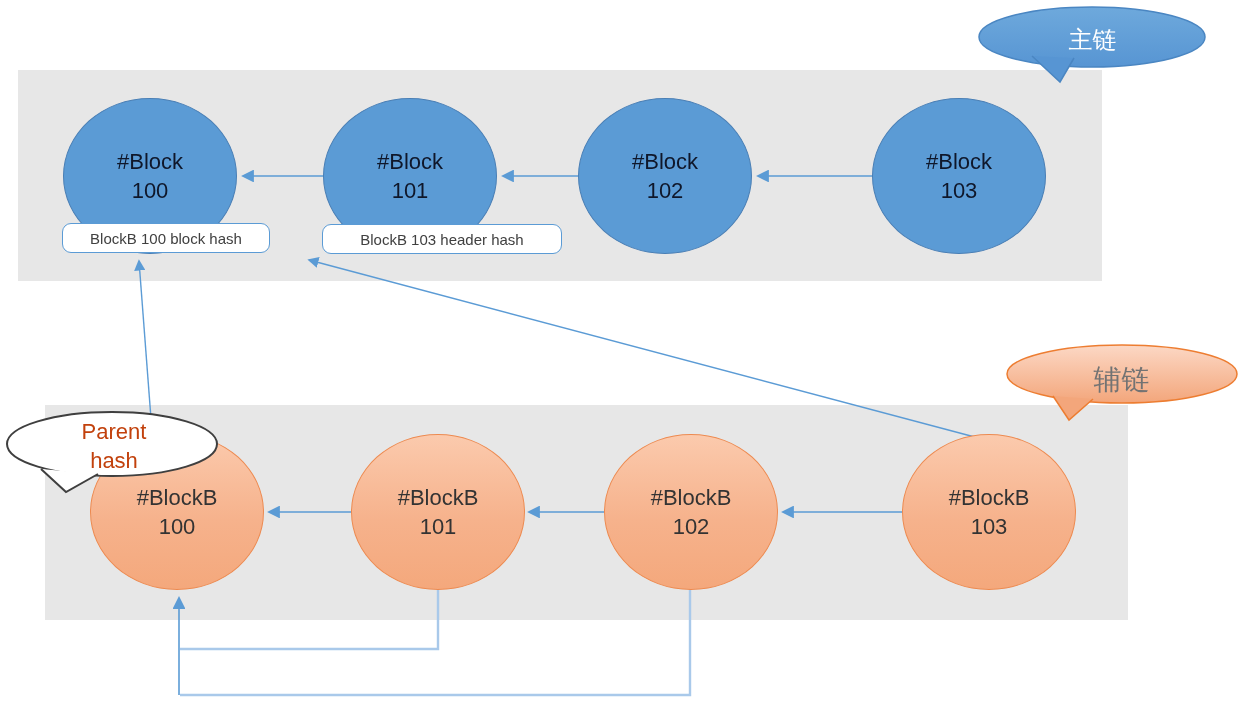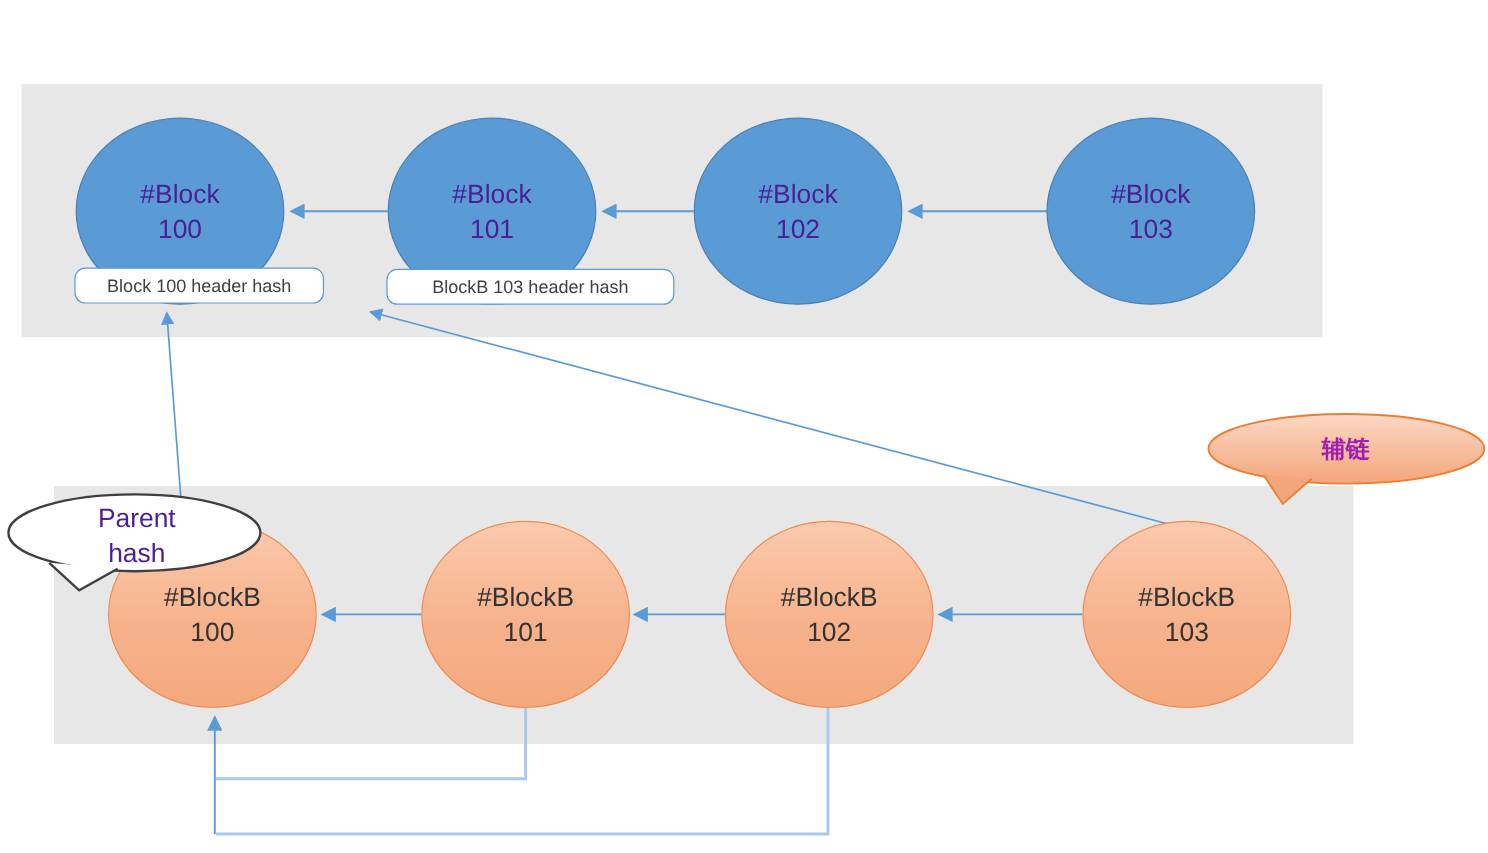--- a/index.html
+++ b/index.html
@@ -8,21 +8,21 @@
 
   .band { position:absolute; background:#e7e7e7; z-index:1; }
   .band-top    { left:18px;  top:70px;  width:1084px; height:211px; }
   .band-bottom { left:45px;  top:405px; width:1083px; height:215px; }
 
   .overlay { position:absolute; left:0; top:0; width:1240px; height:711px; z-index:2; pointer-events:none; }
 
   .circle { position:absolute; box-sizing:border-box; width:174px; height:156px; border-radius:50%;
             display:flex; flex-direction:column; align-items:center; justify-content:center;
             font-size:22px; line-height:29px; z-index:3; text-align:center; }
-  .circle.blue   { background:#5b9bd5; border:1px solid #4a7fb5; color:#4c1d95; }
+  .circle.blue   { background:#5b9bd5; border:1px solid #4a7fb5; color:#0f172a; }
   .circle.orange { background:linear-gradient(180deg,#fbcaad 0%,#f6b28c 55%,#f4a87c 100%);
                    border:1px solid #ed8a50; color:#333333; }
   .c-m100 { left:63px;  top:98px; }
   .c-m101 { left:323px; top:98px; }
   .c-m102 { left:578px; top:98px; }
   .c-m103 { left:872px; top:98px; }
   .c-a100 { left:90px;  top:434px; }
   .c-a101 { left:351px; top:434px; }
   .c-a102 { left:604px; top:434px; }
   .c-a103 { left:902px; top:434px; }
@@ -34,24 +34,24 @@
   .hb2 { left:322px; top:224px; width:240px; height:30px; }
 
   .bubble { position:absolute; z-index:5; }
   .bubble > svg { position:absolute; left:0; top:0; }
   .bubble-text { position:absolute; left:0; width:100%; text-align:center; }
 
   .bub-main { left:975px; top:5px;   width:235px; height:82px; }
   .bub-main .bubble-text { top:19px; font-size:24px; color:#ffffff; }
 
   .bub-aux  { left:1003px; top:344px; width:237px; height:80px; }
-  .bub-aux .bubble-text { top:17px; font-size:20px; color:#a21caf;font-weight:bold; }
+  .bub-aux .bubble-text { top:17px; font-size:28px; color:#737373; }
 
   .bub-parent { left:3px; top:410px; width:222px; height:94px; }
-  .bub-parent .bubble-text { top:7px; font-size:22px; line-height:29px; color:#4c1d95; }
+  .bub-parent .bubble-text { top:7px; font-size:22px; line-height:29px; color:#c2410c; }
 </style>
 </head>
 <body>
 
 <div class="canvas">
 
   <div class="band band-top"></div>
   <div class="band band-bottom"></div>
 
   <svg class="overlay" viewBox="0 0 1240 711">
@@ -104,23 +104,36 @@
   </div>
   <div class="circle orange c-a102">
     <span>#BlockB</span>
     <span>102</span>
   </div>
   <div class="circle orange c-a103">
     <span>#BlockB</span>
     <span>103</span>
   </div>
 
-  <div class="hashbox hb1">Block 100 header hash</div>
+  <div class="hashbox hb1">BlockB 100 block hash</div>
   <div class="hashbox hb2">BlockB 103 header hash</div>
 
+  <div class="bubble bub-main">
+    <svg width="235" height="82" viewBox="0 0 235 82">
+      <defs>
+        <linearGradient id="gradBlue" x1="0" y1="0" x2="0" y2="1">
+          <stop offset="0" stop-color="#6ea9dc"></stop>
+          <stop offset="1" stop-color="#5795d3"></stop>
+        </linearGradient>
+      </defs>
+      <ellipse cx="117" cy="32" rx="113" ry="30" fill="url(#gradBlue)" stroke="#4a86c2" stroke-width="1.5"></ellipse>
+      <path d="M57,51 L85,77 L99,53" fill="#5795d3" stroke="#4a86c2" stroke-width="1.5"></path>
+    </svg>
+    <span class="bubble-text">主链</span>
+  </div>
 
   <div class="bubble bub-aux">
     <svg width="237" height="80" viewBox="0 0 237 80">
       <defs>
         <linearGradient id="gradOrange" x1="0" y1="0" x2="0" y2="1">
           <stop offset="0" stop-color="#fcd8c5"></stop>
           <stop offset="1" stop-color="#f3a67b"></stop>
         </linearGradient>
       </defs>
       <ellipse cx="119" cy="30" rx="115" ry="29" fill="url(#gradOrange)" stroke="#ed7d31" stroke-width="1.5"></ellipse>

